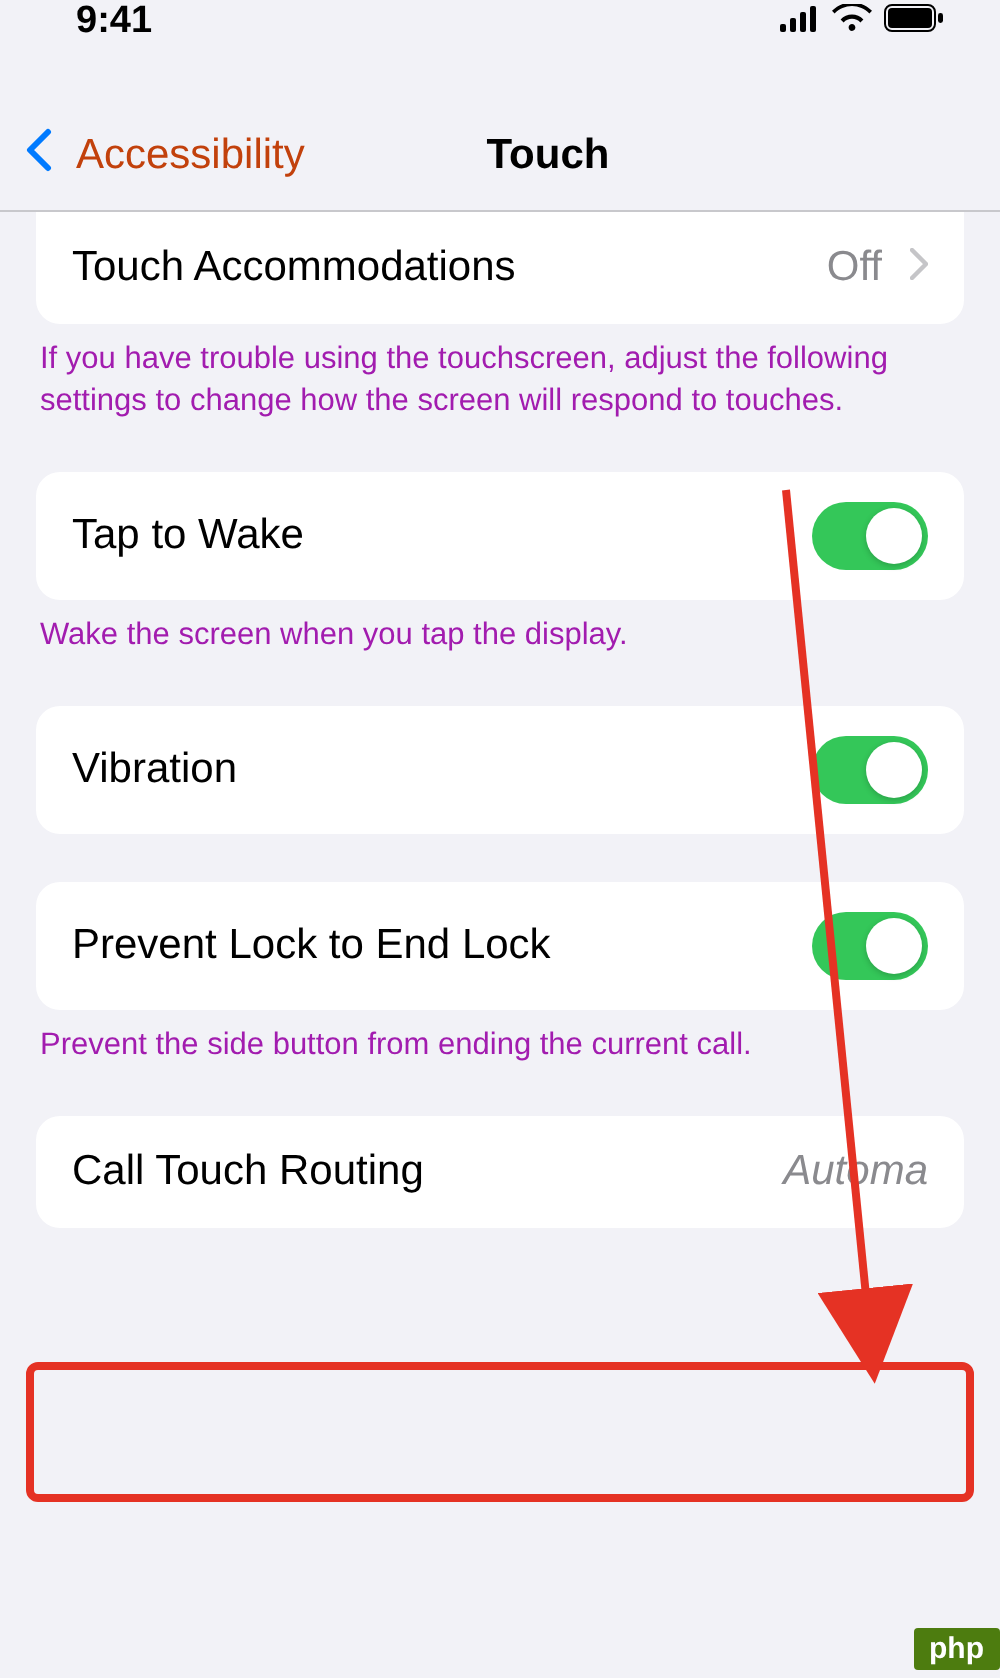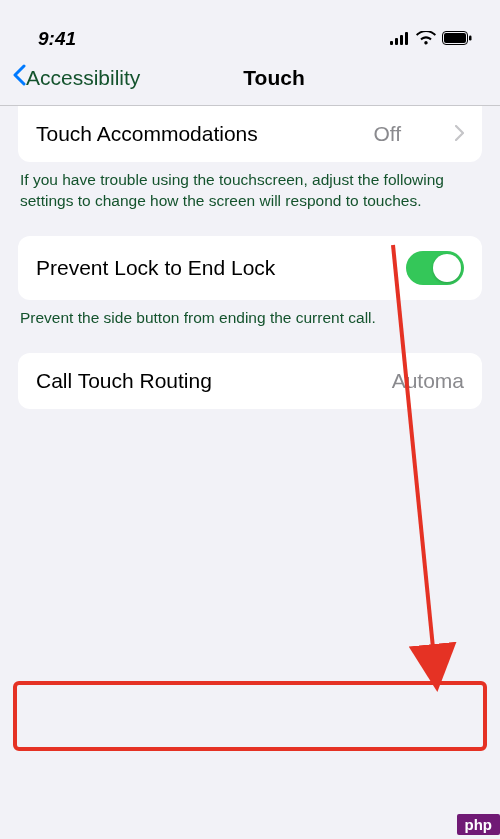--- a/index.html
+++ b/index.html
@@ -8,41 +8,40 @@
     font-family: -apple-system, "Helvetica Neue", Helvetica, Arial, sans-serif;
     background: #f2f2f7;
     color: #000;
     position: relative;
     overflow: hidden;
   }
   .status-bar {
     height: 50px;
     display: flex;
     justify-content: space-between;
-    align-items: flex-end;
+    align-items: flex-start;
     padding: 0 28px 0 38px;
     font-size: 19px;
     font-weight: 600;
-    font-style: italic;
   }
   .status-icons { display: flex; align-items: center; gap: 6px; }
   .nav-bar {
     height: 56px;
     display: flex;
     align-items: center;
     padding: 0 12px;
     position: relative;
     border-bottom: 1px solid #c8c8cc;
   }
   .back-btn {
     display: flex;
     align-items: center;
-    color: #14532d;
+    color: #c2410c;
     font-size: 21px;
-    gap: 0;
+    gap: 12px;
     z-index: 2;
   }
   .nav-title {
     position: absolute;
     left: 0; right: 0;
     text-align: center;
     font-size: 21px;
     font-weight: 600;
     pointer-events: none;
     padding-left: 48px;
@@ -53,26 +52,25 @@
   .cell {
     background: #fff;
     border-radius: 12px;
     margin: 0 18px;
     padding: 15px 18px;
     display: flex;
     align-items: center;
     justify-content: flex-end;
     font-size: 21px;
     min-height: 56px;
-    gap: 40px;
   }
   .cell-label { flex: 1; }
   .cell-value { color: #8a8a8e; font-size: 21px; margin-right: 14px; }
   .footer {
-    color: #14532d;
+    color: #a21caf;
     font-size: 15.5px;
     line-height: 1.35;
     padding: 8px 20px 0 20px;
   }
   .toggle {
     width: 58px; height: 34px;
     background: #34c759;
     border-radius: 17px;
     position: relative;
     flex-shrink: 0;
@@ -98,21 +96,21 @@
     pointer-events: none;
   }
   .arrow-svg {
     position: absolute;
     pointer-events: none;
   }
   .watermark {
     position: absolute;
     right: 0;
     bottom: 4px;
-    background: #701a75;
+    background: #4d7c0f;
     color: #fff;
     font-size: 15px;
     font-weight: 700;
     padding: 2px 8px;
     border-radius: 2px;
     font-family: Arial, sans-serif;
   }
 </style>
 </head>
 <body>
@@ -164,38 +162,47 @@
       <span class="chevron-fwd">
         <svg width="9" height="16" viewBox="0 0 9 16">
             <path d="M1 1 L8 8 L1 15" stroke="#c5c5c8" stroke-width="2.2" fill="none" stroke-linecap="round" stroke-linejoin="round"></path>
           </svg>
       </span>
     </div>
     <div class="footer">If you have trouble using the touchscreen, adjust the following settings to change how the screen will respond to touches.</div>
   </div>
 
   <div class="group">
-  </div>
-
-
-  <div class="group">
+    <div class="cell">
+      <span class="cell-label">Tap to Wake</span>
+      <div class="toggle"></div>
+    </div>
+    <div class="footer">Wake the screen when you tap the display.</div>
+  </div>
+
+
+  <div class="group">
+    <div class="cell">
+      <span class="cell-label">Vibration</span>
+      <div class="toggle"></div>
+    </div>
   </div>
 
   <div class="group">
     <div class="cell">
       <span class="cell-label">Prevent Lock to End Lock</span>
       <div class="toggle"></div>
     </div>
     <div class="footer">Prevent the side button from ending the current call.</div>
   </div>
 
   <div class="group">
     <div class="cell">
       <span class="cell-label">Call Touch Routing</span>
-      <span class="cell-value" style="margin-right:0;">Automa</span>
+      <span class="cell-value" style="margin-right:0;font-style:italic;">Automa</span>
     </div>
   </div>
 
 </div>
 
 <div class="highlight-box" style="left:13px; top:681px; width:474px; height:70px;"></div>
 
 <svg class="arrow-svg" style="left:0;top:0;" width="500" height="839">
   <defs>
     <marker id="arrhead" markerWidth="12" markerHeight="12" refX="6" refY="6" orient="auto">

